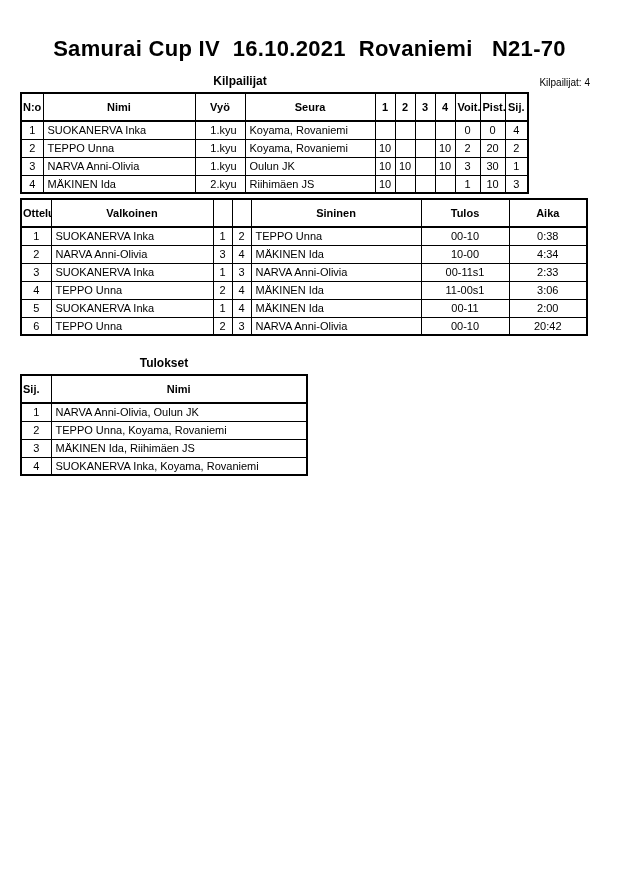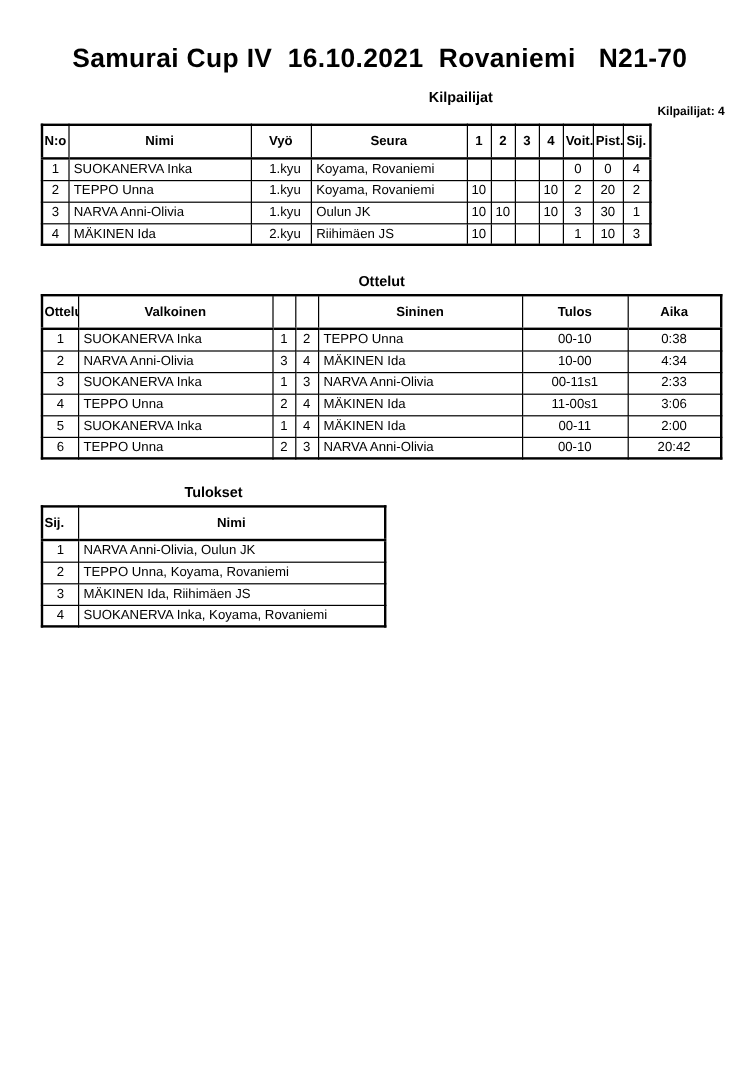--- a/index.html
+++ b/index.html
@@ -3,38 +3,38 @@
 <meta charset="utf-8">
 <style>
   * { box-sizing: border-box; }
   html, body { margin: 0; padding: 0; }
   body {
     width: 630px; height: 891px;
     background: #ffffff;
     font-family: "Liberation Sans", sans-serif;
     color: #000;
   }
-  .page { position: relative; width: 630px; height: 891px; padding: 36px 0 0 34px; background: #fff; }
+  .page { position: relative; width: 630px; height: 891px; padding: 36px 0 0 20px; background: #fff; }
 
   .title {
     margin: 0 31px 0 0;
     text-align: center;
     font-size: 22px;
     font-weight: 700;
     white-space: pre;
     letter-spacing: 0.3px;
   }
 
   .row1 {
     display: flex; justify-content: space-between; align-items: flex-end;
-    width: 570px; margin-top: 12px; flex-direction: column;
+    width: 570px; margin-top: 12px;
   }
   .table-heading { font-size: 12px; font-weight: 700; }
   .h-kilpailijat { width: 440px; text-align: center; }
-  .count { font-size: 10px; font-weight: 700; }
+  .count { font-size: 10px; font-weight: 400; }
   .h-ottelut   { width: 568px; text-align: center; margin-top: 22px; }
   .h-tulokset  { width: 288px; text-align: center; margin-top: 20px; }
 
   table {
     border-collapse: collapse;
     table-layout: fixed;
     border: 2px solid #000;
     font-size: 11px;
     margin-top: 4px;
     background: #fff;
@@ -150,21 +150,20 @@
         <td class="ac"></td>
         <td class="ac"></td>
         <td class="ac"></td>
         <td class="ac">1</td>
         <td class="ac">10</td>
         <td class="ac">3</td>
       </tr>
     </tbody>
   </table>
 
-  <div class="table-heading h-ottelut">Ottelut</div>
 
   <table class="t2">
     <colgroup>
       <col style="width:30px">
         <col style="width:162px">
         <col style="width:19px">
         <col style="width:19px">
       <col style="width:170px">
         <col style="width:88px">
         <col style="width:78px">

